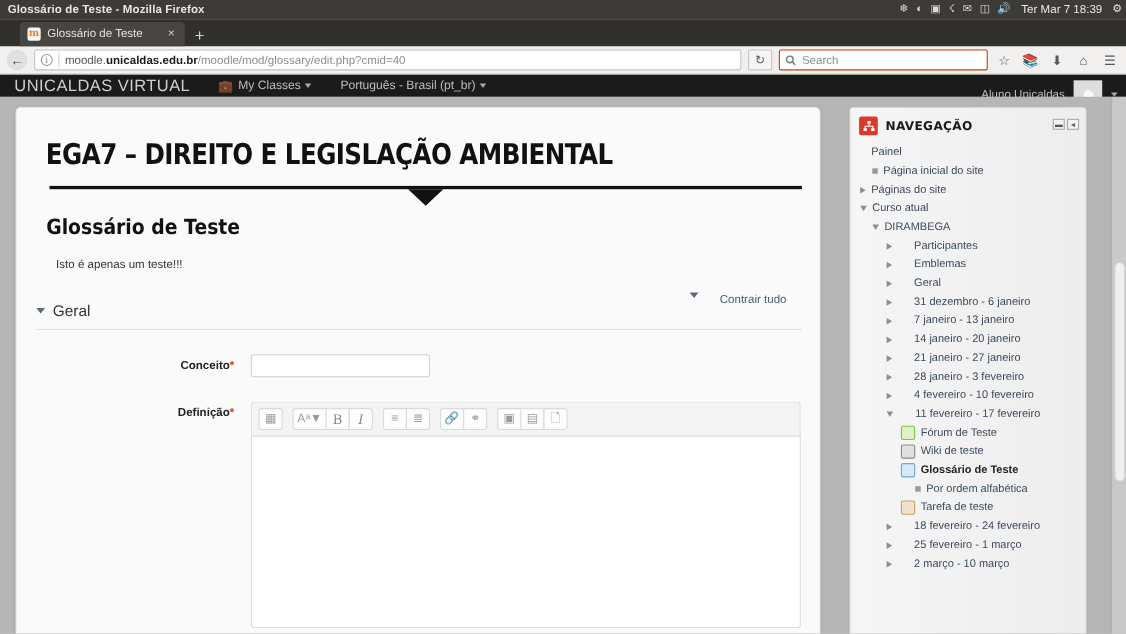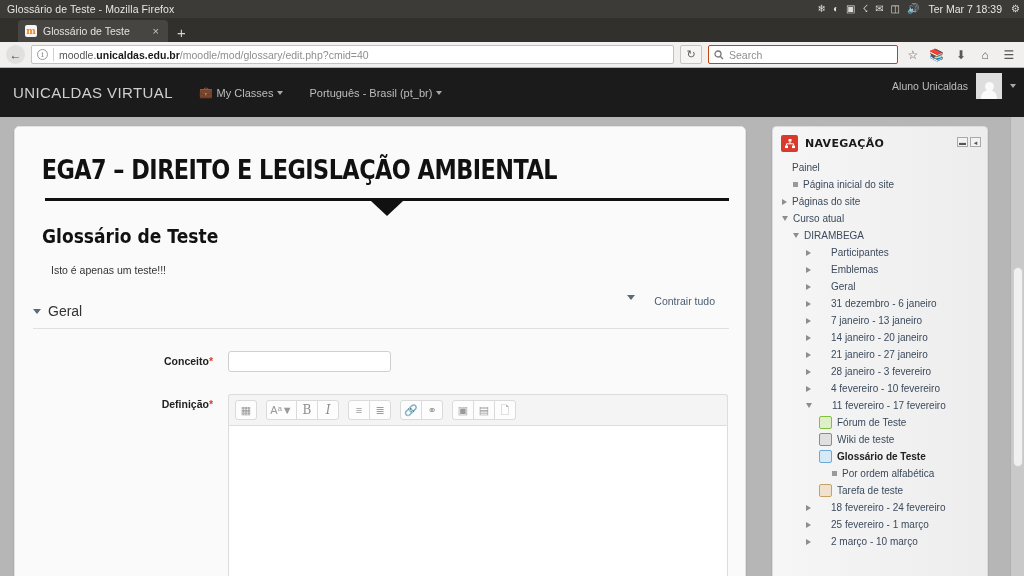--- a/index.html
+++ b/index.html
@@ -8,21 +8,21 @@
     font-family: "Liberation Sans", sans-serif;
     background: #b6b6b6;
   }
 
   
   .titlebar {
     height: 18px; background: #3d3b37; position: relative;
     display: flex; align-items: center;
   }
   .titlebar-text {
-    color: #e8e6e3; font-size: 10.5px; font-weight: normal;
+    color: #e8e6e3; font-size: 10.5px; font-weight: bold;
     margin-left: 7px; letter-spacing: .1px;
   }
   .tray {
     position: absolute; right: 4px; top: 0; height: 18px;
     display: flex; align-items: center; gap: 7px;
   }
   .tray-icon { color: #dedbd6; font-size: 10px; line-height: 1; display: block; }
   .tray-clock { color: #e8e6e3; font-size: 10.5px; margin: 0 2px; }
 
   
@@ -90,21 +90,21 @@
   .searchbar {
     width: 190px; height: 19px; background: #fff;
     border: 1px solid #c2410c; border-radius: 2px;
     display: flex; align-items: center; padding: 0 5px; gap: 5px;
     flex-shrink: 0;
   }
   .search-ph { color: #8e8e8e; font-size: 10.5px; }
 
   
   .moodle-nav {
-    height: 49px; background: #1b1b1b;
+    height: 20px; background: #1b1b1b;
     display: flex; align-items: center; position: relative;
     padding-left: 13px;
   }
   .brand {
     color: #cfcfcf; font-size: 15px; letter-spacing: .4px;
     font-family: "Liberation Sans", sans-serif;
   }
   .mnav-item {
     color: #bdbdbd; font-size: 11px; margin-left: 26px;
     display: flex; align-items: center; gap: 4px;

